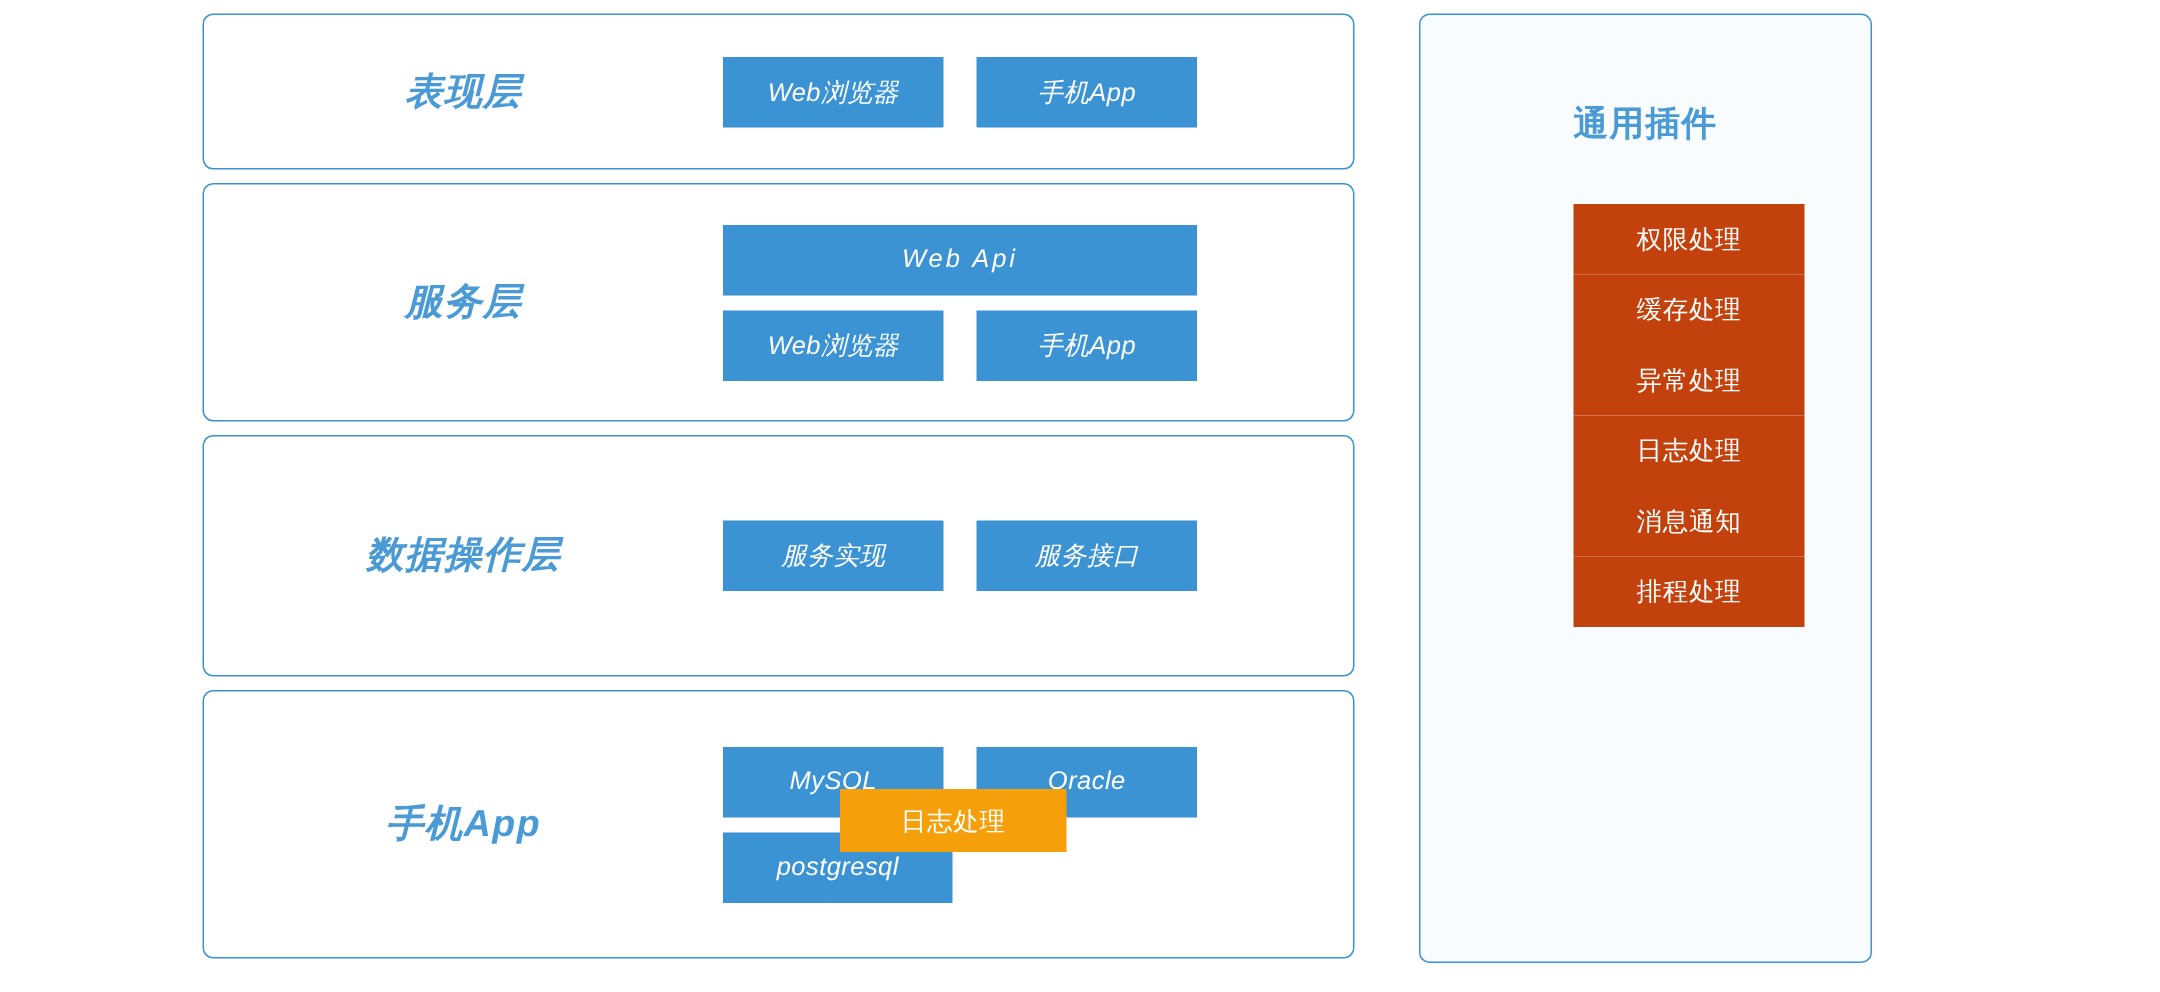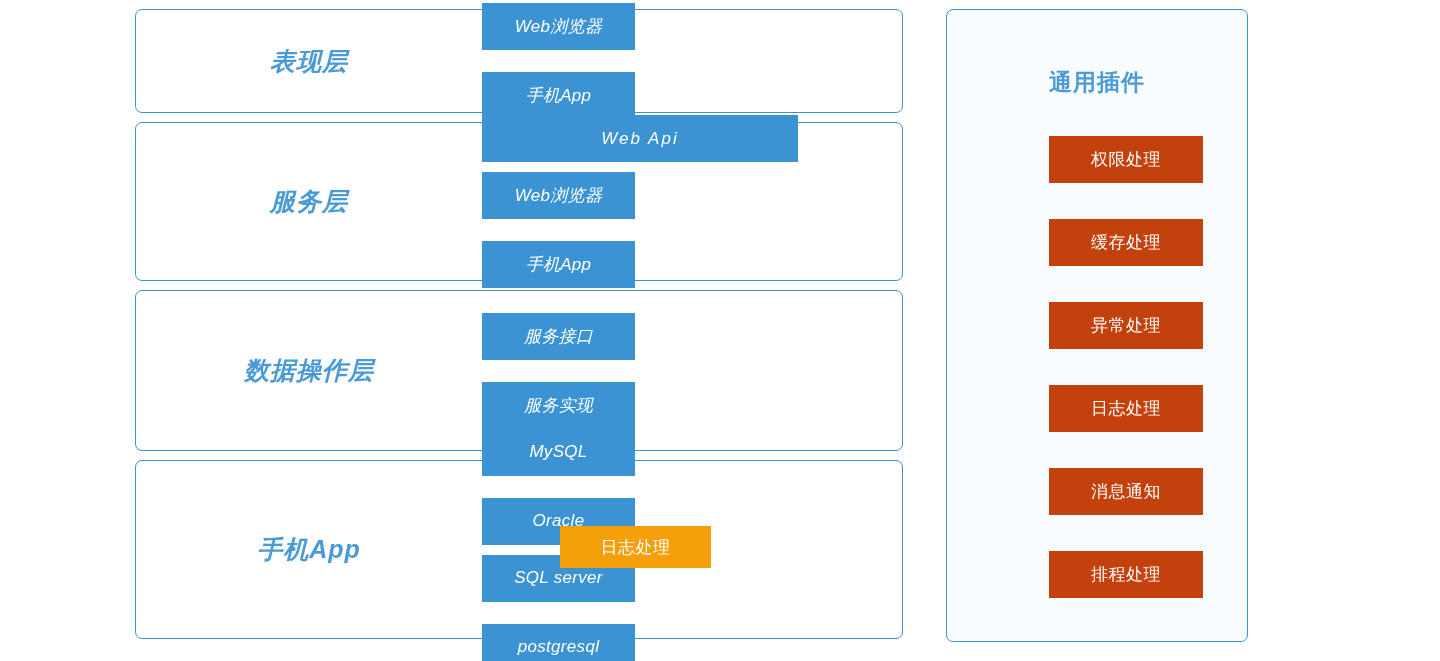--- a/index.html
+++ b/index.html
@@ -52,21 +52,20 @@
 
   .boxes {
     position:absolute;
     left:346px;
     width:316px;
   }
 
   .row {
     display:flex;
     gap:22px;
-    flex-direction:column;
   }
   .row + .row { margin-top:10px; }
 
   .bx {
     background:#3b93d4;
     color:#ffffff;
     font-size:17px;
     height:47px;
     display:flex;
     align-items:center;
@@ -126,21 +125,21 @@
     height:47px;
     background:#c2410c;
     color:#ffffff;
     font-size:17px;
     display:flex;
     align-items:center;
     justify-content:center;
     letter-spacing:0.5px;
     white-space:nowrap;
   }
-  .plugin-item + .plugin-item { margin-top:36px; }
+  .plugin-item + .plugin-item { }
 </style>
 </head>
 <body>
 
 <div class="canvas">
 
   <div class="layers">
 
     <div class="layer layer-1">
       <div class="layer-title">表现层</div>
@@ -162,35 +161,34 @@
           <div class="bx half">Web浏览器</div>
           <div class="bx half">手机App</div>
         </div>
       </div>
     </div>
 
     <div class="layer layer-3">
       <div class="layer-title">数据操作层</div>
       <div class="boxes">
         <div class="row">
+          <div class="bx half">服务实现</div>
           <div class="bx half">服务接口</div>
-          <div class="bx half">服务实现</div>
         </div>
       </div>
     </div>
 
     <div class="layer layer-4">
       <div class="layer-title">手机App</div>
       <div class="boxes">
         <div class="row">
           <div class="bx half">MySQL</div>
           <div class="bx half">Oracle</div>
         </div>
         <div class="row">
-          <div class="bx half">SQL server</div>
           <div class="bx half">postgresql</div>
         </div>
       </div>
     </div>
 
   </div>
 
   <div class="overlay-orange">日志处理</div>
 
   <div class="plugin-panel">

